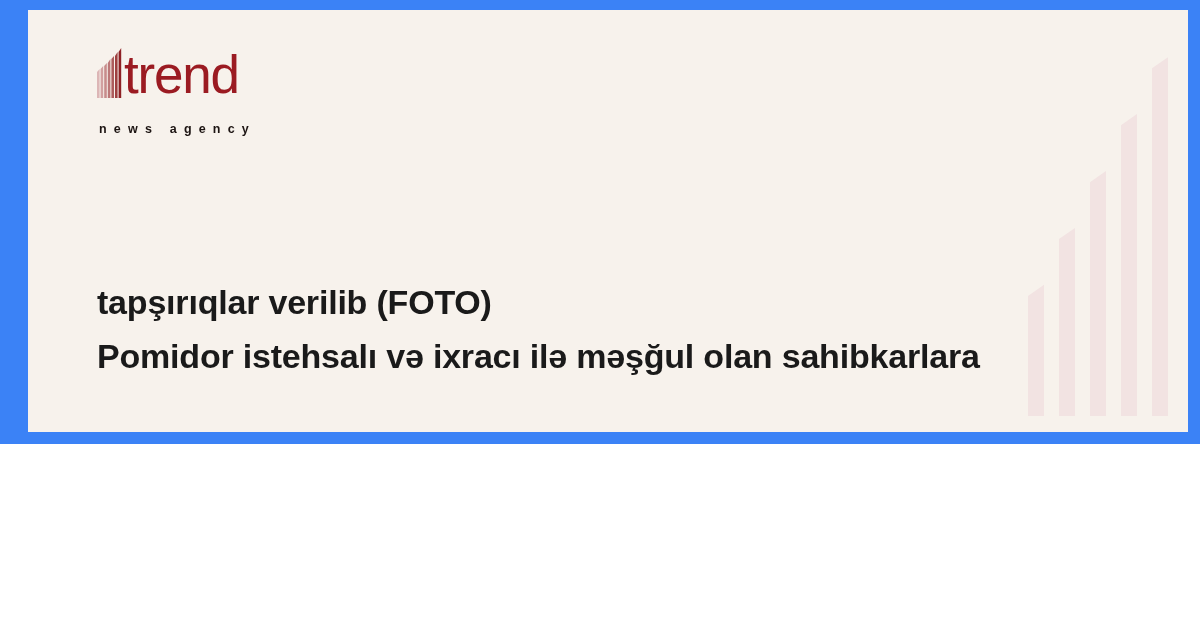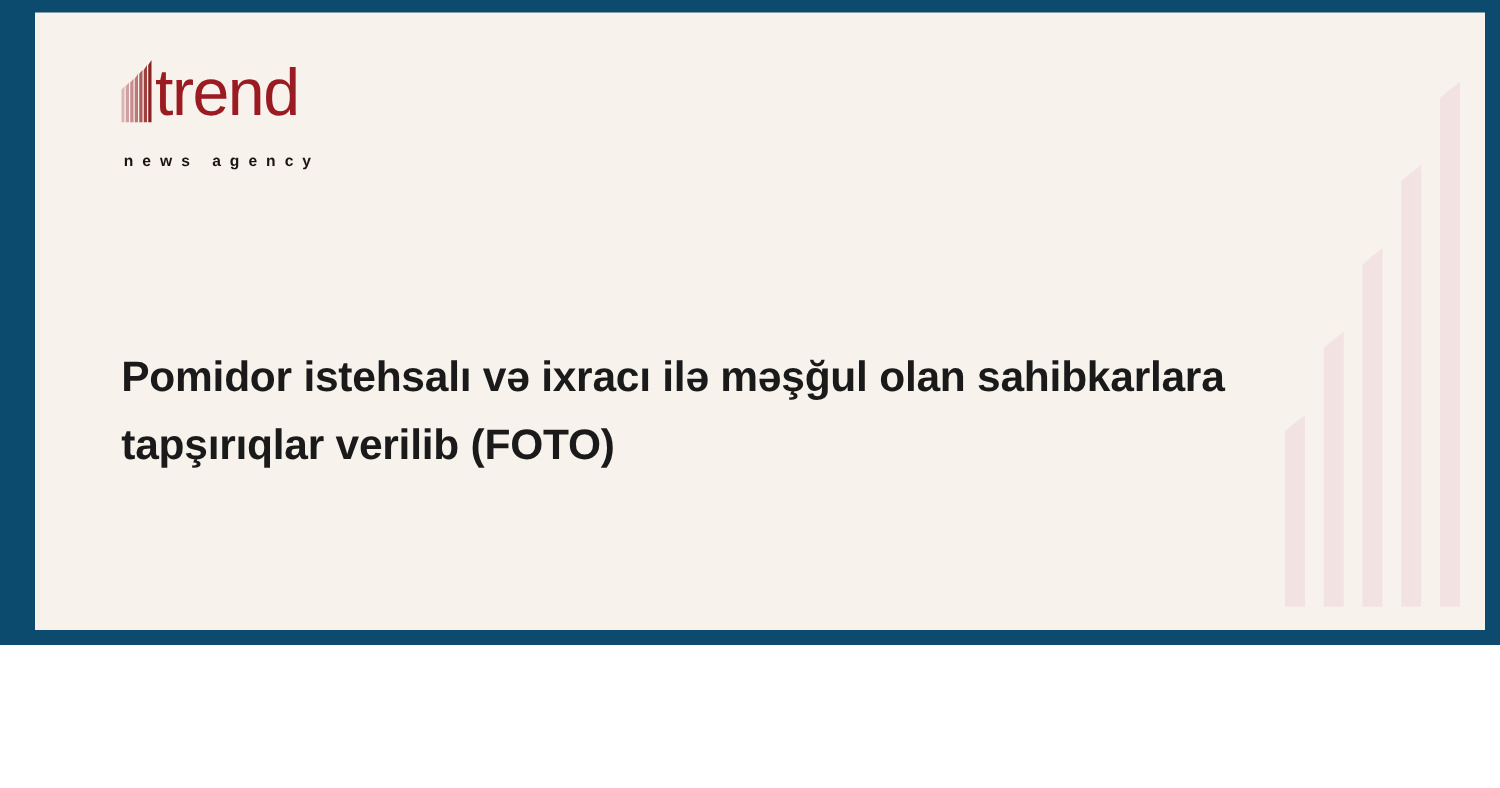--- a/index.html
+++ b/index.html
@@ -11,22 +11,22 @@
     width: 1200px;
     height: 630px;
     overflow: hidden;
     font-family: "Liberation Sans", sans-serif;
   }
 
   
   .card {
     position: relative;
     width: 1200px;
-    height: 516px;
-    background: #0c4a6e;        
+    height: 444px;
+    background: #3b82f6;        
     box-sizing: border-box;
     overflow: hidden;
   }
 
   
   .canvas {
     position: absolute;
     left: 28px;
     top: 10px;
     right: 12px;
@@ -136,18 +136,18 @@
           </svg>
         </span>
 
         <span class="logo-word">trend</span>
       </div>
 
       <div class="logo-tagline">news agency</div>
     </div>
 
     <div class="headline">
+      <div>tapşırıqlar verilib (FOTO)</div>
       <div>Pomidor istehsalı və ixracı ilə məşğul olan sahibkarlara</div>
-      <div>tapşırıqlar verilib (FOTO)</div>
     </div>
 
   </div>
 </div>
 
 </body></html>

